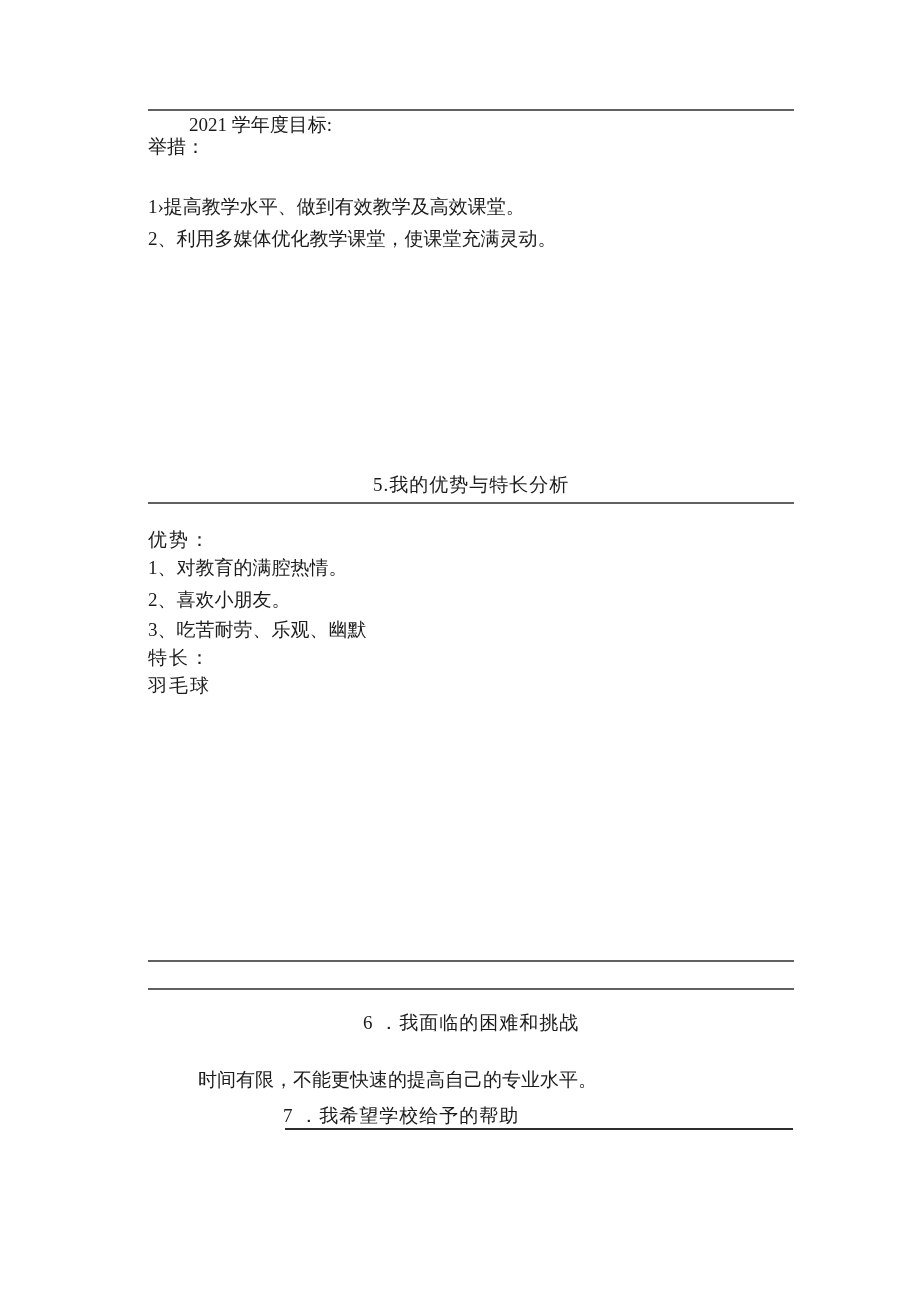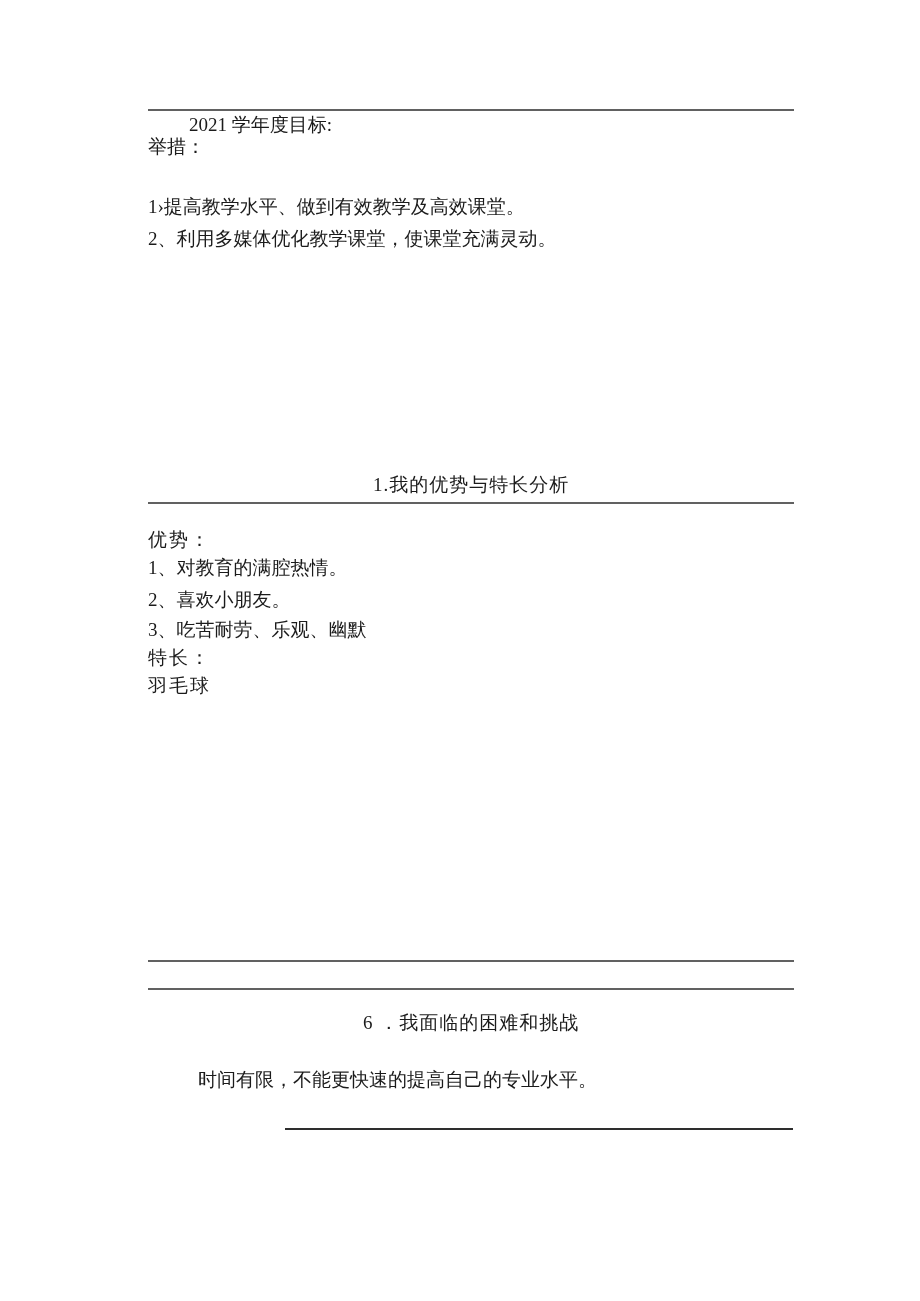--- a/index.html
+++ b/index.html
@@ -61,29 +61,30 @@
 <body>
 
 <div class="page">
 
   <div class="rule rule-top"></div>
   <div class="txt goal-year">2021 学年度目标:</div>
   <div class="txt measures-label">举措：</div>
   <div class="txt measure-1">1›提高教学水平、做到有效教学及高效课堂。</div>
   <div class="txt measure-2">2、利用多媒体优化教学课堂，使课堂充满灵动。</div>
 
-  <div class="txt centered s5-heading">1.我的优势与特长分析</div>
+  <div class="txt centered s5-heading">5.我的优势与特长分析</div>
   <div class="rule s5-rule"></div>
   <div class="txt strengths-label">优势：</div>
   <div class="txt strength-1">1、对教育的满腔热情。</div>
   <div class="txt strength-2">2、喜欢小朋友。</div>
   <div class="txt strength-3">3、吃苦耐劳、乐观、幽默</div>
   <div class="txt specialty-label">特长：</div>
   <div class="txt specialty-value">羽毛球</div>
 
   <div class="rule s6-rule-top"></div>
   <div class="txt centered s6-heading">6 ．我面临的困难和挑战</div>
   <div class="rule s6-rule-bottom"></div>
   <div class="txt s6-body">时间有限，不能更快速的提高自己的专业水平。</div>
 
+  <div class="txt s7-heading">7 ．我希望学校给予的帮助</div>
   <div class="rule s7-rule"></div>
 
 </div>
 
 </body></html>

